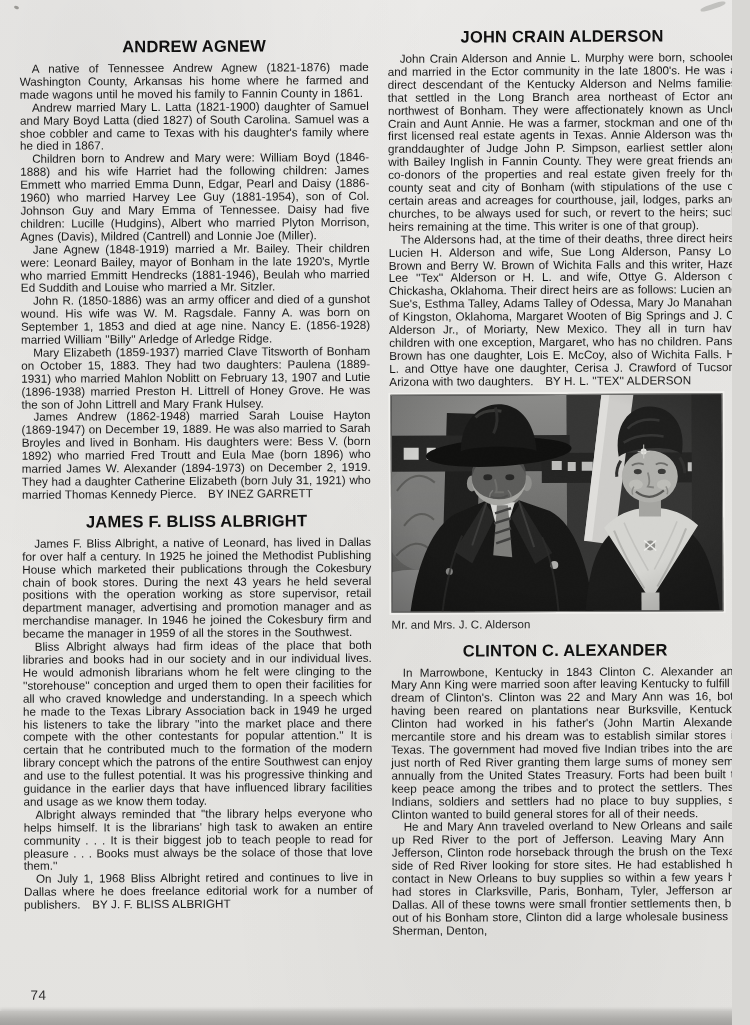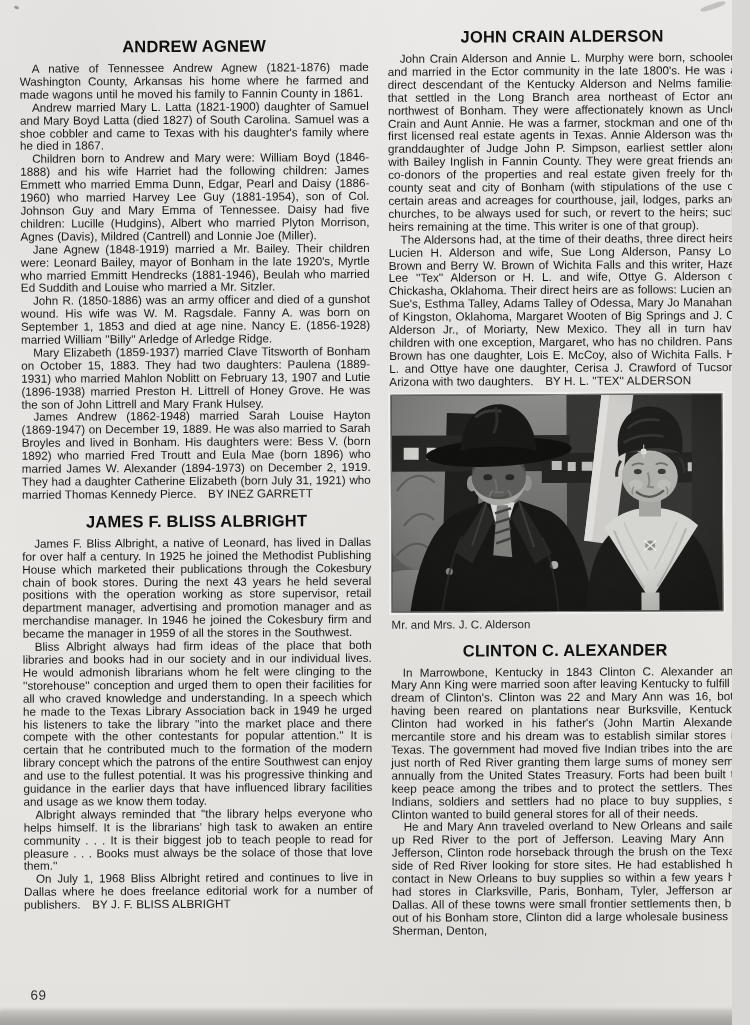--- a/index.html
+++ b/index.html
@@ -198,17 +198,17 @@
 
       <section class="follow">
         <h2 class="title">CLINTON C. ALEXANDER</h2>
         <div class="paras">
             <p>In Marrowbone, Kentucky in 1843 Clinton C. Alexander and Mary Ann King were married soon after leaving Kentucky to fulfill a dream of Clinton's. Clinton was 22 and Mary Ann was 16, both having been reared on plantations near Burksville, Kentucky. Clinton had worked in his father's (John Martin Alexander) mercantile store and his dream was to establish similar stores in Texas. The government had moved five Indian tribes into the area just north of Red River granting them large sums of money semi-annually from the United States Treasury. Forts had been built to keep peace among the tribes and to protect the settlers. These Indians, soldiers and settlers had no place to buy supplies, so Clinton wanted to build general stores for all of their needs.</p>
             <p>He and Mary Ann traveled overland to New Orleans and sailed up Red River to the port of Jefferson. Leaving Mary Ann in Jefferson, Clinton rode horseback through the brush on the Texas side of Red River looking for store sites. He had established his contact in New Orleans to buy supplies so within a few years he had stores in Clarksville, Paris, Bonham, Tyler, Jefferson and Dallas. All of these towns were small frontier settlements then, but out of his Bonham store, Clinton did a large wholesale business in Sherman, Denton,</p>
           </div>
       </section>
     </div>
 
-    <div class="page-number">69</div>
+    <div class="page-number">74</div>
   </div>
 
   <div class="bottom-strip"></div>
 </div>
 
 </body></html>

